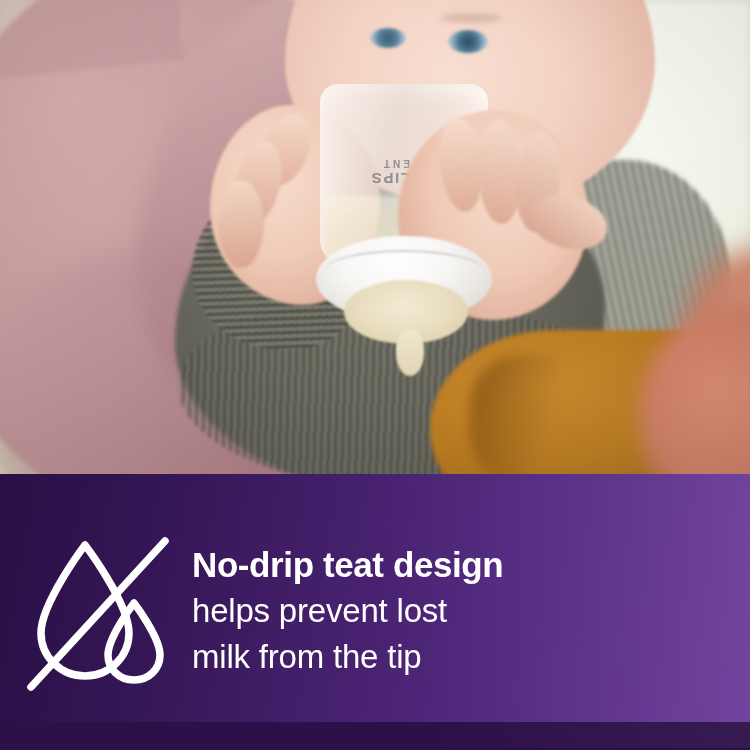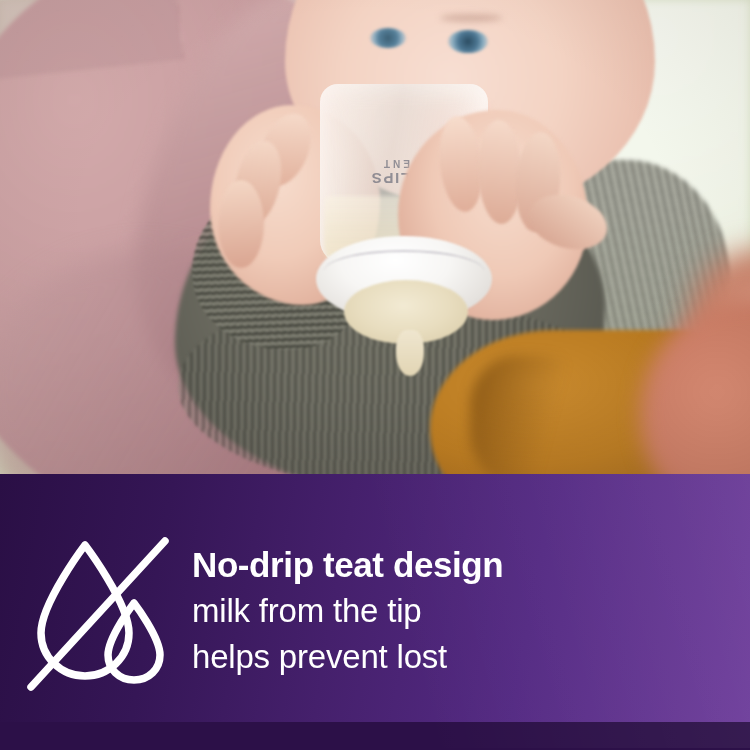--- a/index.html
+++ b/index.html
@@ -219,19 +219,19 @@
           <path d="M62 16 C62 16 18 74 18 104 C18 128 38 147 62 147 C86 147 106 128 106 104 C106 74 62 16 62 16 Z"></path>
 
           <path d="M111 74 C111 74 85 108 85 126 C85 140 96 151 111 151 C126 151 137 140 137 126 C137 108 111 74 111 74 Z"></path>
 
           <line x1="8" y1="158" x2="142" y2="12"></line>
         </svg>
       </div>
 
       <div class="copy">
         <div class="headline">No-drip teat design</div>
+        <div class="subline">helps prevent lost</div>
         <div class="subline">milk from the tip</div>
-        <div class="subline">helps prevent lost</div>
       </div>
     </div>
   </div>
 
 </div>
 
 </body></html>

